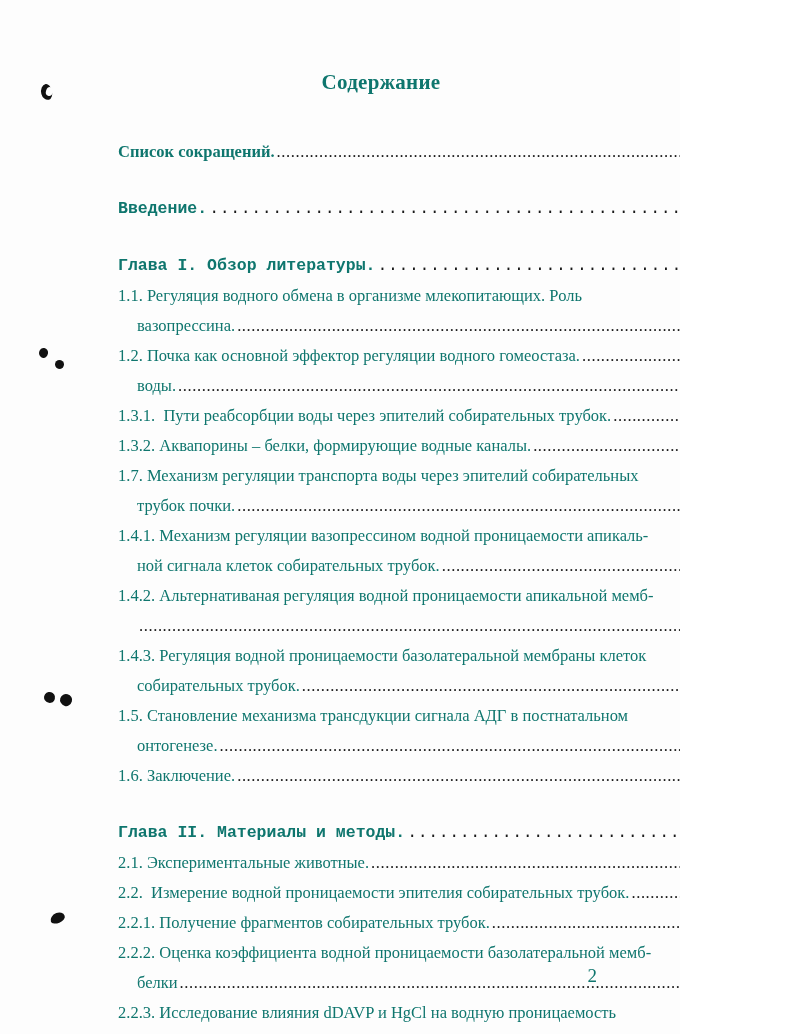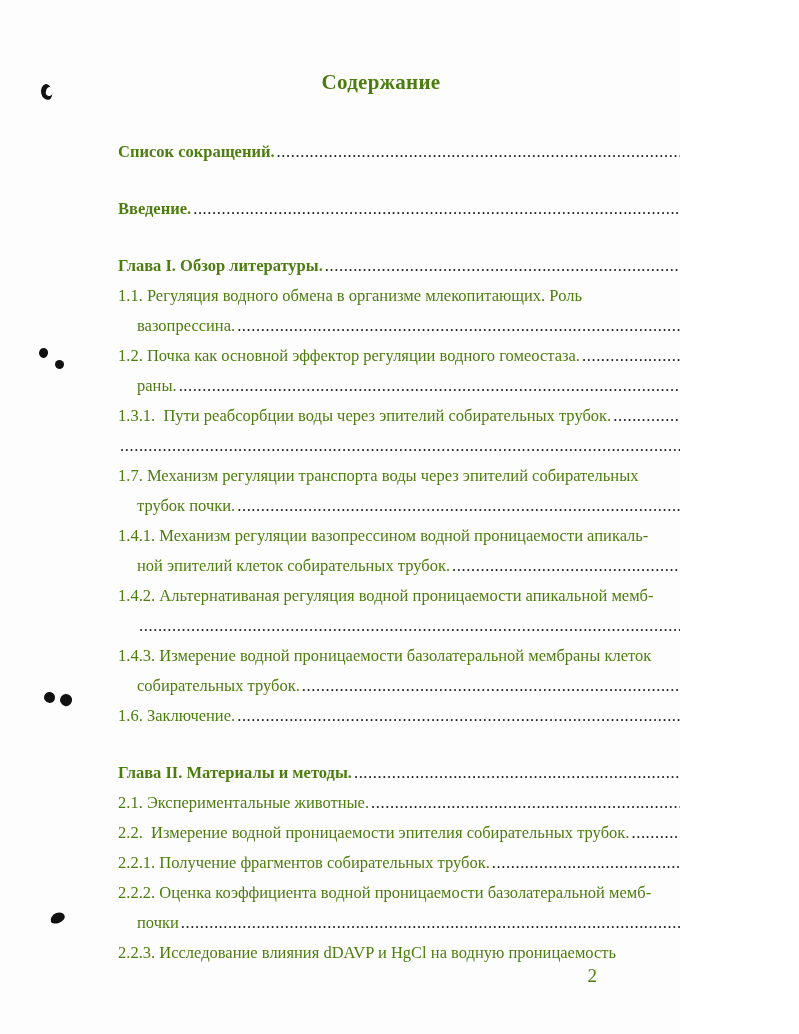--- a/index.html
+++ b/index.html
@@ -8,21 +8,21 @@
     padding: 0;
     background: #ffffff;
   }
   .page {
     position: relative;
     width: 680px;
     height: 1034px;
     background: #fdfdfd;
     overflow: hidden;
     font-family: "Liberation Serif", "DejaVu Serif", serif;
-    color: #4d7c0f;
+    color: #0f766e;
   }
 
   
   .speck {
     position: absolute;
     background: #111111;
     border-radius: 48% 52% 44% 56% / 50% 46% 54% 50%;
   }
   .speck.s1 { left: 41px;  top: 84px;  width: 11px; height: 16px;
               border-radius: 60% 40% 45% 55% / 55% 50% 50% 45%;
@@ -61,21 +61,21 @@
   .toc {
     margin-top: 42px;
   }
 
   
   .entry {
     font-size: 16.5px;
     line-height: 30px;
   }
   .entry.bold .line-text { font-weight: bold; }
-  .entry.gap-before { margin-top: 27px; }
+  .entry.gap-before { margin-top: 27px; font-family: Liberation Mono, monospace; }
 
   .line {
     display: flex;
     align-items: baseline;
     width: 600px;
     white-space: pre;
   }
   .line.cont { padding-left: 19px; }
 
   .line-text {
@@ -136,62 +136,66 @@
           <div class="line"><span class="line-text">Глава I. Обзор литературы.</span><span class="leader"></span><span class="pageno">9</span></div>
         </div>
         <div class="entry">
           <div class="line nodots"><span class="line-text">1.1. Регуляция водного обмена в организме млекопитающих. Роль</span></div>
           <div class="line cont"><span class="line-text">вазопрессина.</span><span class="leader"></span><span class="pageno">9</span></div>
         </div>
         <div class="entry">
           <div class="line"><span class="line-text">1.2. Почка как основной эффектор регуляции водного гомеостаза.</span><span class="leader"></span><span class="pageno">2</span></div>
         </div>
         <div class="entry">
-          <div class="line cont"><span class="line-text">раны.</span><span class="leader"></span><span class="pageno">16</span></div>
+          <div class="line cont"><span class="line-text">воды.</span><span class="leader"></span><span class="pageno">16</span></div>
         </div>
         <div class="entry">
           <div class="line"><span class="line-text">1.3.1.  Пути реабсорбции воды через эпителий собирательных трубок.</span><span class="leader"></span><span class="pageno">16</span></div>
         </div>
         <div class="entry">
-          <div class="line"><span class="leader"></span><span class="pageno">18</span></div>
+          <div class="line"><span class="line-text">1.3.2. Аквапорины – белки, формирующие водные каналы.</span><span class="leader"></span><span class="pageno">18</span></div>
         </div>
         <div class="entry">
           <div class="line nodots"><span class="line-text">1.7. Механизм регуляции транспорта воды через эпителий собирательных</span></div>
           <div class="line cont"><span class="line-text">трубок почки.</span><span class="leader"></span><span class="pageno">24</span></div>
         </div>
         <div class="entry">
           <div class="line nodots"><span class="line-text">1.4.1. Механизм регуляции вазопрессином водной проницаемости апикаль-</span></div>
-          <div class="line cont"><span class="line-text">ной эпителий клеток собирательных трубок.</span><span class="leader"></span><span class="pageno">24</span></div>
+          <div class="line cont"><span class="line-text">ной сигнала клеток собирательных трубок.</span><span class="leader"></span><span class="pageno">24</span></div>
         </div>
         <div class="entry">
           <div class="line nodots"><span class="line-text">1.4.2. Альтернативаная регуляция водной проницаемости апикальной мемб-</span></div>
           <div class="line cont"><span class="leader"></span><span class="pageno">29</span></div>
         </div>
         <div class="entry">
-          <div class="line nodots"><span class="line-text">1.4.3. Измерение водной проницаемости базолатеральной мембраны клеток</span></div>
+          <div class="line nodots"><span class="line-text">1.4.3. Регуляция водной проницаемости базолатеральной мембраны клеток</span></div>
           <div class="line cont"><span class="line-text">собирательных трубок.</span><span class="leader"></span><span class="pageno">30</span></div>
+        </div>
+        <div class="entry">
+          <div class="line nodots"><span class="line-text">1.5. Становление механизма трансдукции сигнала АДГ в постнатальном</span></div>
+          <div class="line cont"><span class="line-text">онтогенезе.</span><span class="leader"></span><span class="pageno">32</span></div>
         </div>
         <div class="entry">
           <div class="line"><span class="line-text">1.6. Заключение.</span><span class="leader"></span><span class="pageno">35</span></div>
         </div>
         <div class="entry bold gap-before">
           <div class="line"><span class="line-text">Глава II. Материалы и методы.</span><span class="leader"></span><span class="pageno">36</span></div>
         </div>
         <div class="entry">
           <div class="line"><span class="line-text">2.1. Экспериментальные животные.</span><span class="leader"></span><span class="pageno">36</span></div>
         </div>
         <div class="entry">
           <div class="line"><span class="line-text">2.2.  Измерение водной проницаемости эпителия собирательных трубок.</span><span class="leader"></span><span class="pageno">36</span></div>
         </div>
         <div class="entry">
           <div class="line"><span class="line-text">2.2.1. Получение фрагментов собирательных трубок.</span><span class="leader"></span><span class="pageno">36</span></div>
         </div>
         <div class="entry">
           <div class="line nodots"><span class="line-text">2.2.2. Оценка коэффициента водной проницаемости базолатеральной мемб-</span></div>
-          <div class="line cont"><span class="line-text">почки</span><span class="leader"></span><span class="pageno">37</span></div>
+          <div class="line cont"><span class="line-text">белки</span><span class="leader"></span><span class="pageno">37</span></div>
         </div>
         <div class="entry">
           <div class="line nodots"><span class="line-text">2.2.3. Исследование влияния dDAVP и HgCl на водную проницаемость</span></div>
         </div>
       </div>
 
   </div>
 
   <div class="folio">2</div>
 

